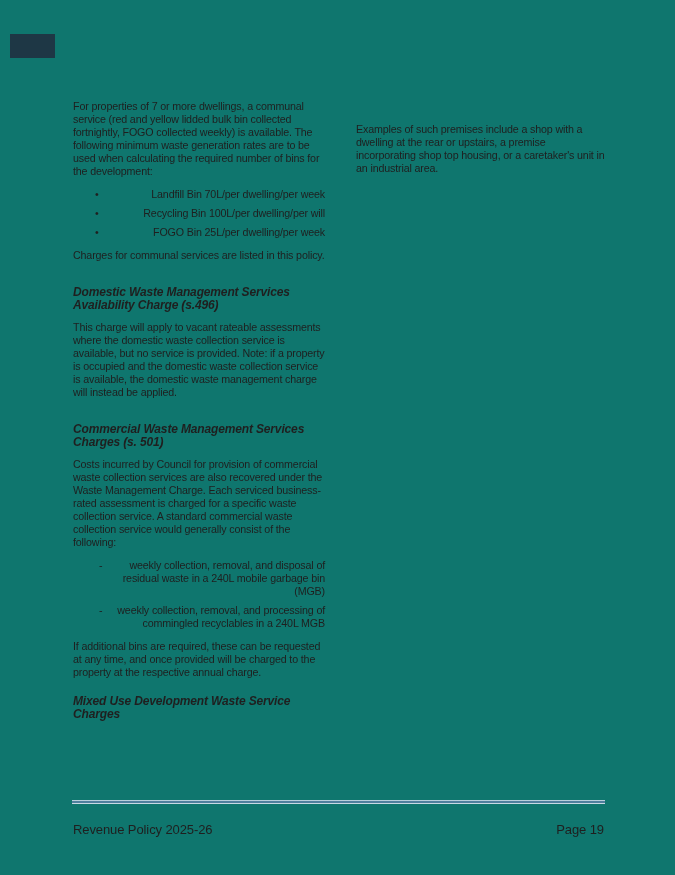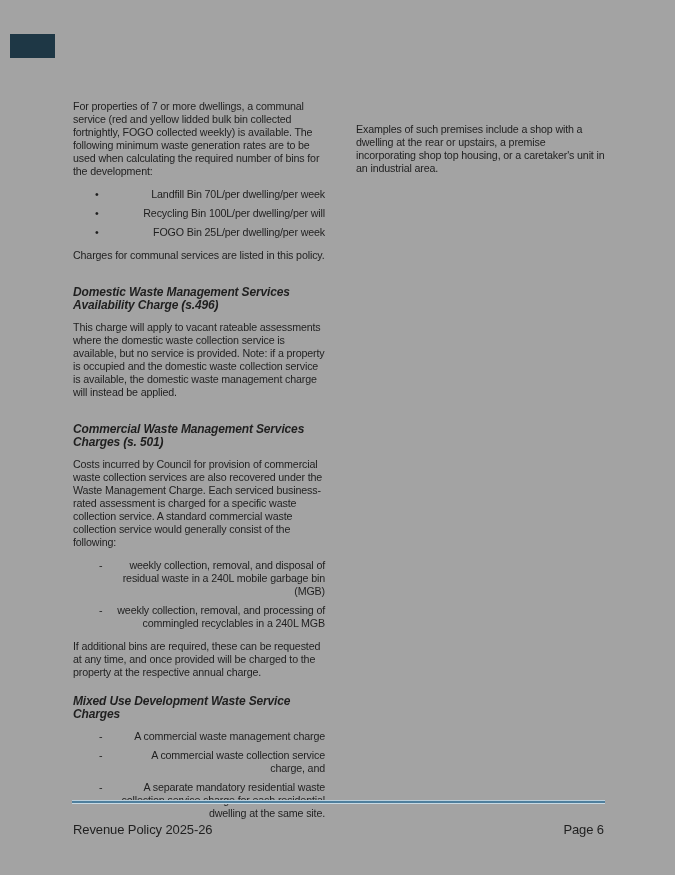--- a/index.html
+++ b/index.html
@@ -1,20 +1,20 @@
 <!DOCTYPE html>
 <html><head>
 <meta charset="utf-8">
 <style>
   html, body { margin: 0; padding: 0; background: #ffffff; }
   .page {
     position: relative;
     width: 675px;
     height: 875px;
-    background: #a3a3a3;
+    background: #0f766e;
     font-family: "Liberation Sans", sans-serif;
     color: #1f1f1f;
     overflow: hidden;
   }
   .dark-corner-block {
     position: absolute;
     left: 10px;
     top: 34px;
     width: 45px;
     height: 24px;
@@ -108,28 +108,23 @@
 
     <ul class="doc-list dashes">
       <li>weekly collection, removal, and disposal of residual waste in a 240L mobile garbage bin (MGB)</li>
       <li>weekly collection, removal, and processing of commingled recyclables in a 240L MGB</li>
     </ul>
 
     <p>If additional bins are required, these can be requested at any time, and once provided will be charged to the property at the respective annual charge.</p>
 
     <h3 class="tight">Mixed Use Development Waste Service Charges</h3>
 
-    <ul class="doc-list dashes">
-      <li>A commercial waste management charge</li>
-      <li>A commercial waste collection service charge, and</li>
-      <li>A separate mandatory residential waste collection service charge for each residential dwelling at the same site.</li>
-    </ul>
   </div>
 
   <div class="col col-right">
     <p>Examples of such premises include a shop with a dwelling at the rear or upstairs, a premise incorporating shop top housing, or a caretaker's unit in an industrial area.</p>
   </div>
 
   <div class="footer-divider"></div>
   <div class="footer-left">Revenue Policy 2025-26</div>
-  <div class="footer-right">Page 6</div>
+  <div class="footer-right">Page 19</div>
 
 </div>
 
 </body></html>

